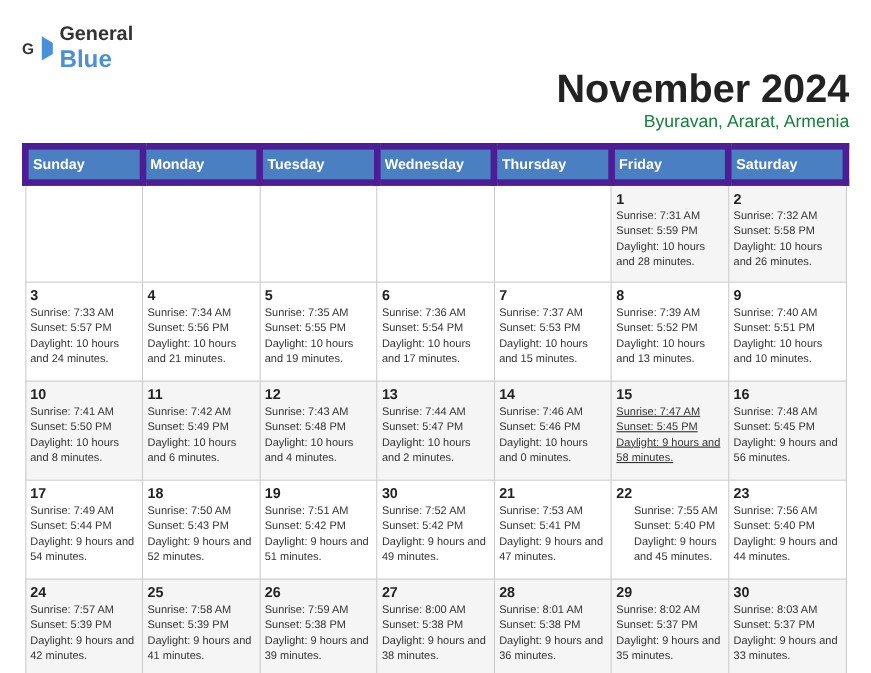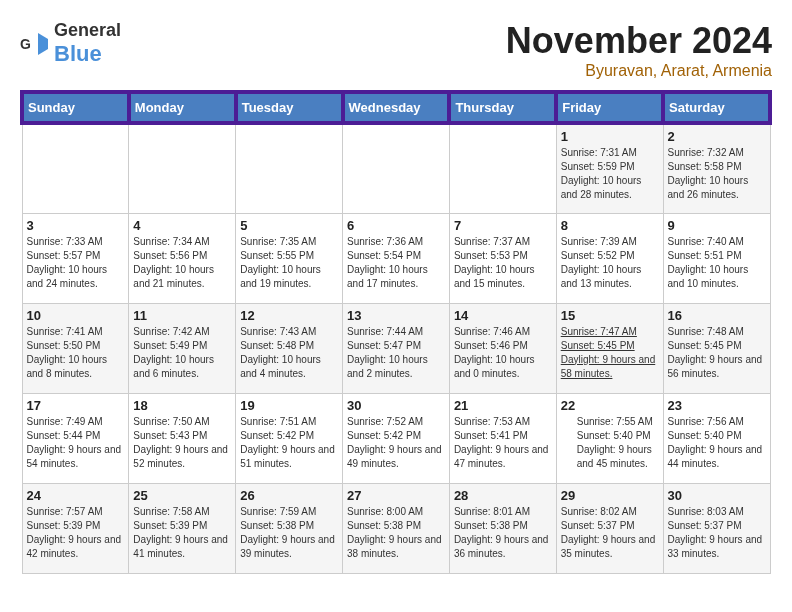--- a/index.html
+++ b/index.html
@@ -30,43 +30,44 @@
       font-size: 22px;
       font-weight: bold;
       color: #4a90d9;
     }
     .logo-icon {
       width: 30px;
       height: 30px;
     }
     .title-area {
       text-align: right;
+      margin-top: 40px;
     }
     .month-title {
       font-size: 36px;
       font-weight: bold;
       color: #222;
     }
     .location-title {
       font-size: 16px;
-      color: #a16207;
+      color: #15803d;
     }
     table {
       width: 100%;
       border-collapse: collapse;
       table-layout: fixed;
     }
     thead tr th {
       background-color: #4a7fc1;
       color: #fff;
       font-size: 13px;
       font-weight: bold;
       padding: 6px 4px;
       text-align: left;
-      border: 4px solid #4c1d95;
+      border: 6px solid #4c1d95;
     }
     tbody tr td {
       vertical-align: top;
       border: 1px solid #ccc;
       padding: 4px;
       font-size: 10.5px;
       color: #222;
       height: 90px;
       background: #fff;
     }

